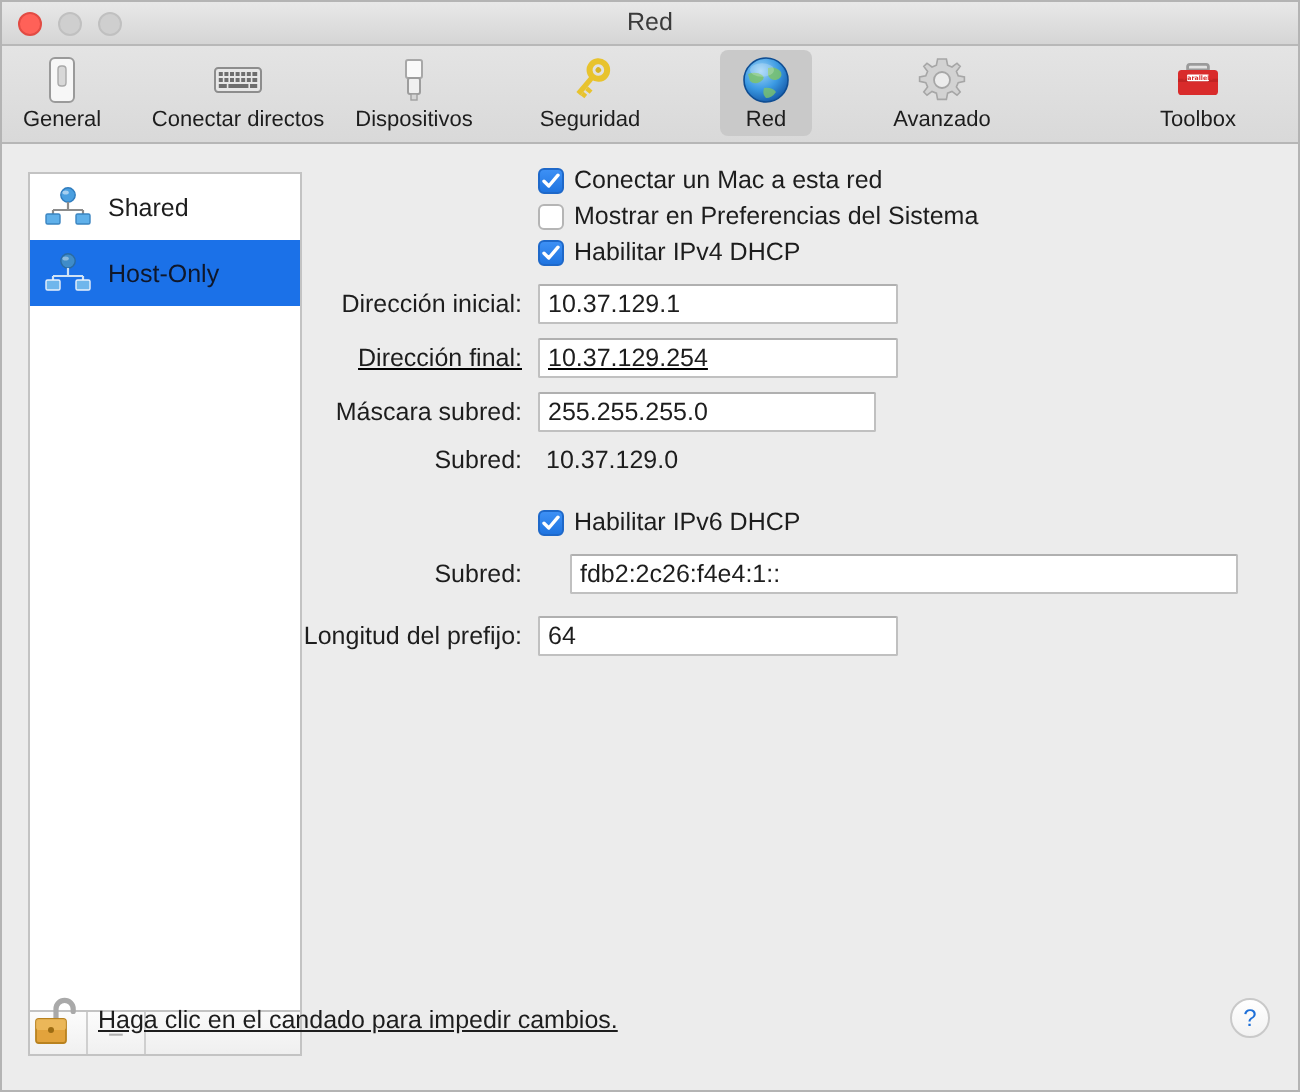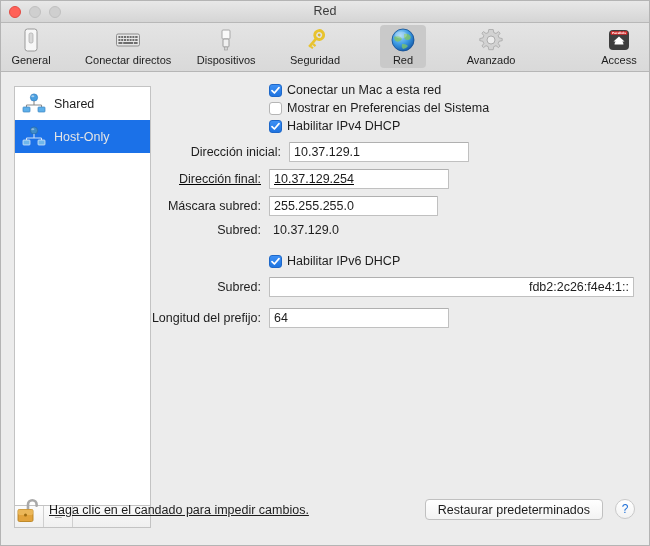--- a/index.html
+++ b/index.html
@@ -125,21 +125,21 @@
   }
   .side-item.selected {
     background: #1f6feb;
     background: #1b71e8;
   }
   .side-item .si-label {
     font-size: 12.5px;
     color: #1d1d1d;
     margin-left: 8px;
   }
-  .side-item.selected .si-label { color: #e5e5e5; }
+  .side-item.selected .si-label { color: #0f172a; }
   .side-icon { width: 24px; height: 22px; display:block; }
 
   .side-controls {
     position: absolute;
     left: 13px;
     top: 434px;
     width: 137px;
     height: 22px;
     border: 1px solid #c3c3c3;
     border-top: none;
@@ -399,20 +399,32 @@
             <path d="M13 2.5 l2.2 0 0.6 3.1 2.2 0.9 2.5-1.9 1.6 1.6 -1.9 2.5 0.9 2.2 3.1 0.6 0 2.2 -3.1 0.6 -0.9 2.2 1.9 2.5 -1.6 1.6 -2.5-1.9 -2.2 0.9 -0.6 3.1 -2.2 0 -2.2 0 -0.6-3.1 -2.2-0.9 -2.5 1.9 -1.6-1.6 1.9-2.5 -0.9-2.2 -3.1-0.6 0-2.2 3.1-0.6 0.9-2.2 -1.9-2.5 1.6-1.6 2.5 1.9 2.2-0.9 0.6-3.1 z"></path>
           </g>
           <circle cx="13" cy="13" r="4" fill="#ececec" stroke="#a6a6a6" stroke-width="0.9"></circle>
         </svg>
       </span>
       <span class="tb-label">Avanzado</span>
     </div>
 
     <div class="tb-spacer"></div>
 
+    <div class="tb-item">
+      <span class="tb-icon">
+        <svg viewBox="0 0 26 26" width="26" height="26">
+          <path d="M9 5.2 h8 a1.2 1.2 0 0 1 1.2 1.2 v1.6 h-10.4 v-1.6 a1.2 1.2 0 0 1 1.2-1.2 z" fill="none" stroke="#9a9a9a" stroke-width="1.4"></path>
+          <rect x="3" y="8" width="20" height="12.5" rx="1.8" fill="#d92b2b"></rect>
+          <rect x="3" y="12.4" width="20" height="1.6" fill="#b31f1f" opacity="0.6"></rect>
+          <rect x="7.5" y="10.2" width="11" height="3.4" rx="0.6" fill="#ffffff"></rect>
+          <text x="13" y="12.9" font-size="3.1" fill="#d92b2b" text-anchor="middle" font-family="DejaVu Sans, sans-serif" font-weight="bold">Parallels</text>
+        </svg>
+      </span>
+      <span class="tb-label">Toolbox</span>
+    </div>
 
     <div class="tb-item">
       <span class="tb-icon">
         <svg viewBox="0 0 26 26" width="26" height="26">
           <rect x="3" y="3" width="20" height="20" rx="4" fill="#3e3e3e"></rect>
           <rect x="4.6" y="4.2" width="16.8" height="3.6" rx="0.8" fill="#d92b2b"></rect>
           <text x="13" y="7" font-size="2.9" fill="#ffffff" text-anchor="middle" font-family="DejaVu Sans, sans-serif" font-weight="bold">Parallels</text>
           <path d="M8.5 17.5 a4.5 4.5 0 0 1 9 0 z" fill="#ffffff"></path>
           <path d="M13 9.5 L18.5 14.5 L7.5 14.5 Z" fill="#ffffff"></path>
         </svg>
@@ -477,21 +489,21 @@
       <div class="chk-row" style="left:118px; top:47px;">
         <span class="checkbox on">
           <svg width="9" height="9" viewBox="0 0 9 9">
               <path d="M1 4.6 L3.4 7 L8 1.6" fill="none" stroke="#ffffff" stroke-width="1.7" stroke-linecap="round" stroke-linejoin="round"></path>
             </svg>
         </span>
         <span class="chk-label">Habilitar IPv4 DHCP</span>
       </div>
 
       <div class="frow" style="left:0px; top:70px;">
-        <span class="flabel" style="width:110px;padding-left:20px;">Dirección inicial:</span>
+        <span class="flabel" style="width:110px;">Dirección inicial:</span>
         <input class="finput" style="width: 180px; margin-left: 8px;" value="10.37.129.1">
       </div>
 
       <div class="frow" style="left:0px; top:97px;text-decoration:underline;">
         <span class="flabel" style="width:110px;">Dirección final:</span>
         <input class="finput" style="width: 180px; margin-left: 8px;" value="10.37.129.254">
       </div>
 
       <div class="frow" style="left:0px; top:124px;">
         <span class="flabel" style="width:110px;">Máscara subred:</span>
@@ -507,37 +519,36 @@
         <span class="checkbox on">
           <svg width="9" height="9" viewBox="0 0 9 9">
               <path d="M1 4.6 L3.4 7 L8 1.6" fill="none" stroke="#ffffff" stroke-width="1.7" stroke-linecap="round" stroke-linejoin="round"></path>
             </svg>
         </span>
         <span class="chk-label">Habilitar IPv6 DHCP</span>
       </div>
 
       <div class="frow" style="left:0px; top:205px;">
         <span class="flabel" style="width:110px;">Subred:</span>
-        <input class="finput" style="width: 365px; margin-left: 8px; text-align: right;" value="fdb2:2c26:f4e4:1::">
+        <input class="finput" style="width: 334px; margin-left: 24px;" value="fdb2:2c26:f4e4:1::">
       </div>
 
       <div class="frow" style="left:0px; top:236px;">
         <span class="flabel" style="width:110px;">Longitud del prefijo:</span>
         <input class="finput" style="width: 180px; margin-left: 8px;" value="64">
       </div>
     </div>
 
     <div class="bottom">
       <span class="lock-wrap">
         <svg viewBox="0 0 28 30" width="28" height="30">
           <path d="M13 14 v-5.5 a4.3 4.3 0 0 1 8.6 0 v1.2" fill="none" stroke="#a9a9a9" stroke-width="2.6" stroke-linecap="round"></path>
           <rect x="3" y="13.5" width="15" height="12" rx="1.4" fill="#e2a33c" stroke="#b9821f" stroke-width="0.9"></rect>
           <rect x="3" y="13.5" width="15" height="5.5" rx="1.4" fill="#edbd63" opacity="0.75"></rect>
           <circle cx="10.5" cy="19" r="1.5" fill="#9d6c12"></circle>
         </svg>
       </span>
       <span class="lock-text">Haga clic en el candado para impedir cambios.</span>
-      <div class="restore-btn">Restaurar predeterminados</div>
       <div class="help-btn">?</div>
     </div>
 
   </div>
 </div>
 
 </body></html>

